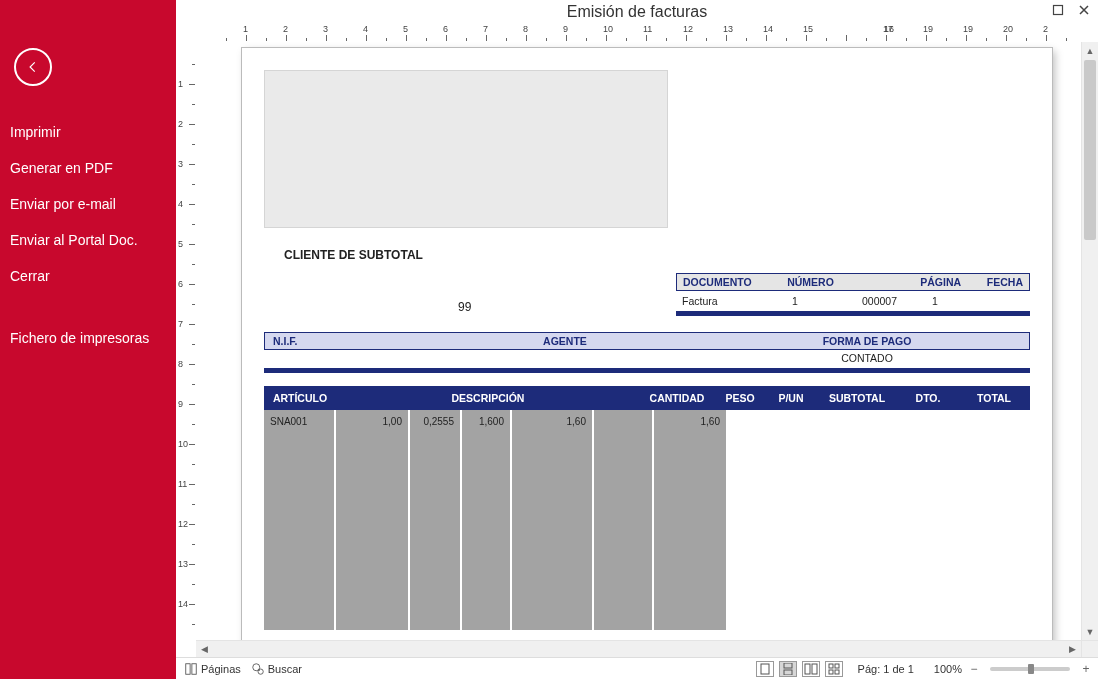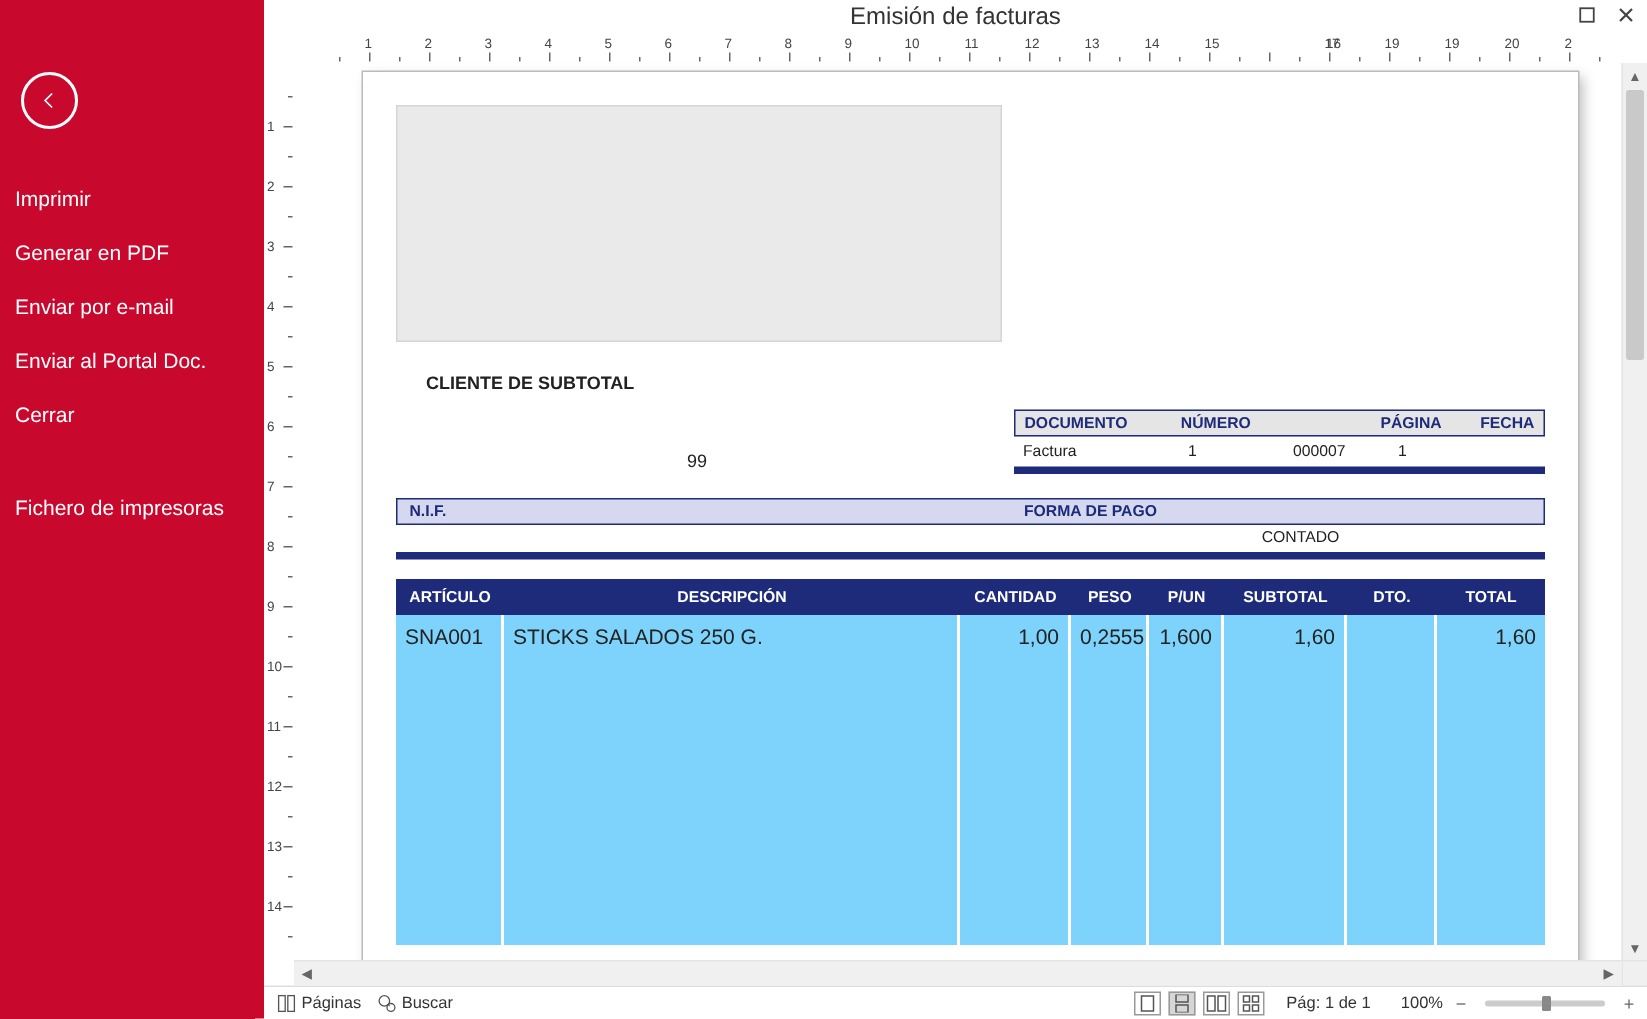--- a/index.html
+++ b/index.html
@@ -78,21 +78,21 @@
   .info-head .hrow { display:flex; background:#d5d8ef; border:1px solid #1d2b7a; font-size:10.5px; font-weight:bold; color:#1d2b7a;}
   .info-head .n{width:160px;padding:2px 8px;} .info-head .a{width:280px;padding:2px 8px;text-align:center;} .info-head .f{flex:1;padding:2px 8px;text-align:center;}
   .info-head .brow { display:flex; font-size:10.5px; color:#222;}
   .info-head .brow .n{width:160px;padding:2px 8px;} .info-head .brow .a{width:280px;padding:2px 8px;text-align:center;} .info-head .brow .f{flex:1;padding:2px 8px;text-align:center;}
 
   
   .items { position:absolute; left:22px; right:22px; top:338px;}
   .items .thead { display:flex; background:#1d2b7a; color:#fff; font-size:10.5px; font-weight:bold;}
   .items .thead > div { padding:6px 6px;}
   .items .tbody { display:flex; height:220px;}
-  .items .tbody > div { background:#7dd3fc; border-right:2px solid #fff; font-size:14px; color:#222; padding:6px 6px;}
+  .items .tbody > div { background:#a3a3a3; border-right:2px solid #fff; font-size:10px; color:#222; padding:6px 6px;}
   .items .tbody > div:last-child{border-right:none;}
   .col-art{width:72px;} .col-desc{flex:1;} .col-cant{width:74px;text-align:right;} .col-peso{width:52px;text-align:right;} .col-pun{width:50px;text-align:right;} .col-sub{width:82px;text-align:right;} .col-dto{width:60px;text-align:right;} .col-tot{width:72px;text-align:right;}
   .items .thead .col-art,.items .thead .col-desc{text-align:center;}
   .items .thead .col-cant,.items .thead .col-peso,.items .thead .col-pun,.items .thead .col-sub,.items .thead .col-dto,.items .thead .col-tot{text-align:center;}
 
   
   .htick { position:absolute; top:11px; width:1px; height:6px; background:#666;}
   .htick.small{height:3px;top:14px;}
   .hlabel{position:absolute; top:0; font-size:9px; color:#444; transform:translateX(-3px);}
   .vtick { position:absolute; left:13px; height:1px; width:6px; background:#666;}
@@ -277,20 +277,21 @@
               <div class="c2b">000007</div>
               <div class="c3">1</div>
               <div class="c4"></div>
             </div>
             <div class="bluebar"></div>
           </div>
 
           <div class="info-head">
             <div class="hrow">
               <div class="n">N.I.F.</div>
+              <div class="a">AGENTE</div>
               <div class="f">FORMA DE PAGO</div>
             </div>
             <div class="brow">
               <div class="n"></div>
               <div class="a"></div>
               <div class="f">CONTADO</div>
             </div>
             <div class="bluebar"></div>
           </div>
 
@@ -300,21 +301,20 @@
               <div class="col-desc">DESCRIPCIÓN</div>
               <div class="col-cant">CANTIDAD</div>
               <div class="col-peso">PESO</div>
               <div class="col-pun">P/UN</div>
               <div class="col-sub">SUBTOTAL</div>
               <div class="col-dto">DTO.</div>
               <div class="col-tot">TOTAL</div>
             </div>
             <div class="tbody">
               <div class="col-art">SNA001</div>
-              <div class="col-desc">STICKS SALADOS 250 G.</div>
               <div class="col-cant">1,00</div>
               <div class="col-peso">0,2555</div>
               <div class="col-pun">1,600</div>
               <div class="col-sub">1,60</div>
               <div class="col-dto"></div>
               <div class="col-tot">1,60</div>
             </div>
           </div>
         </div>
       </div>

